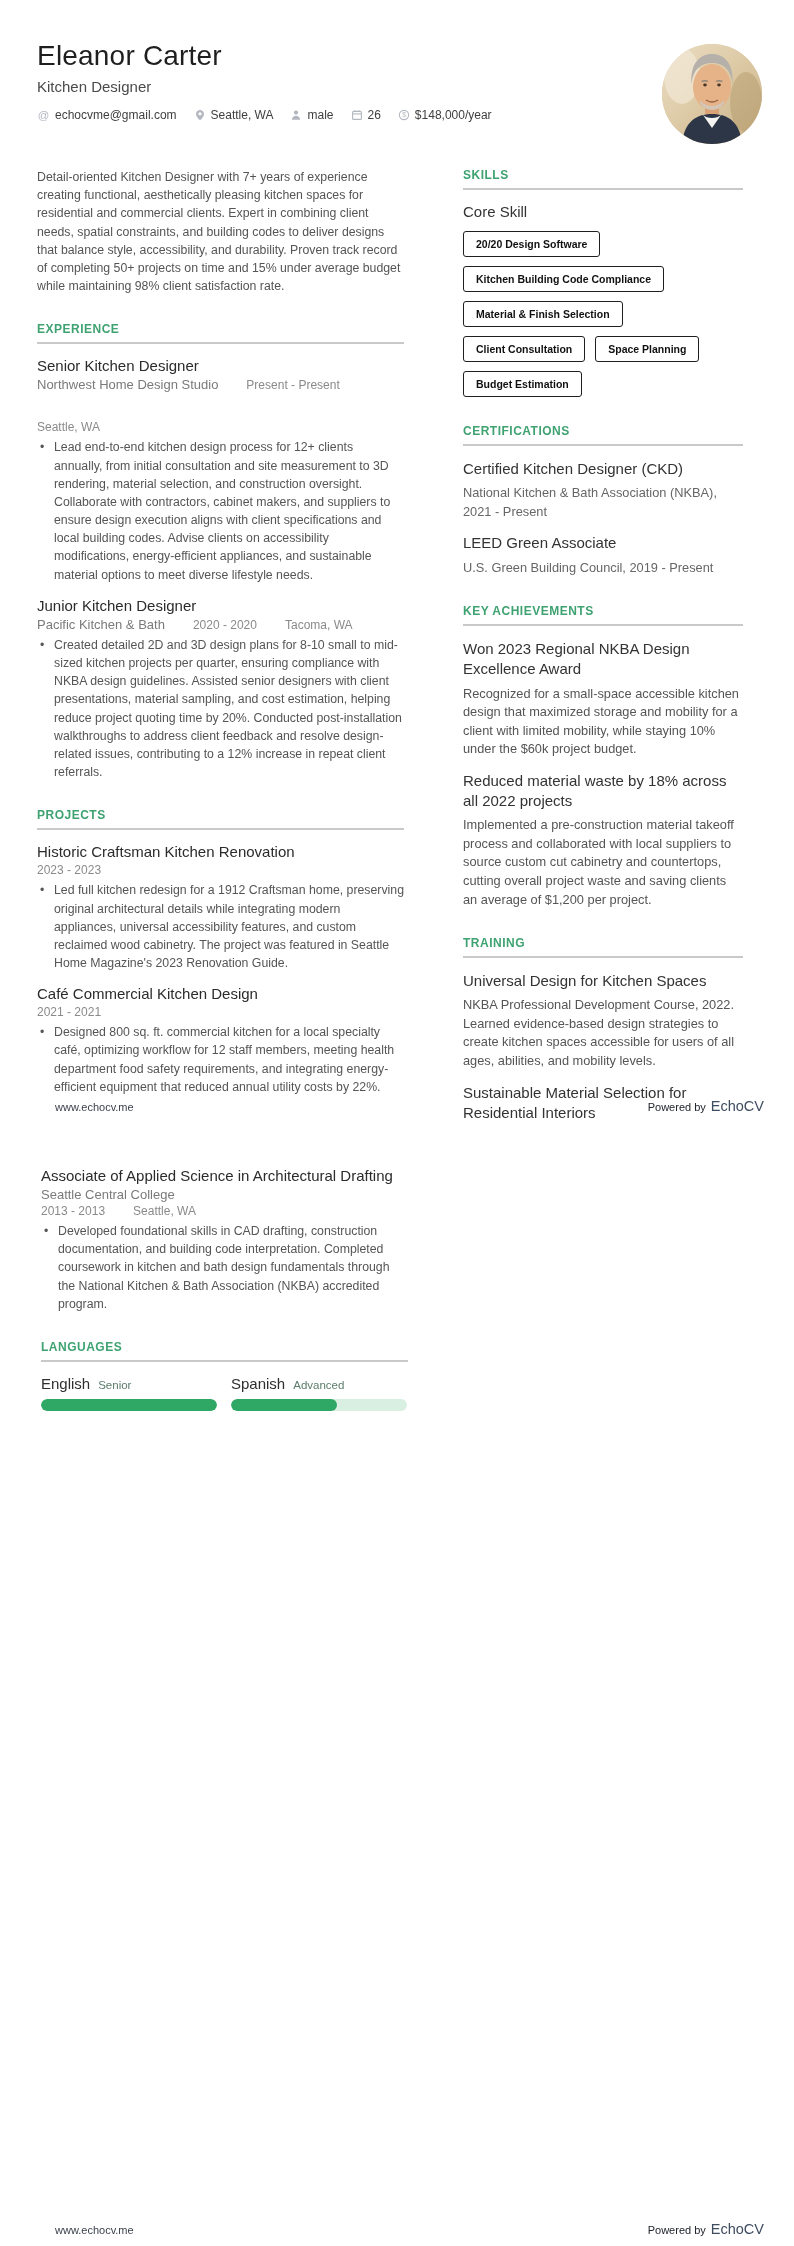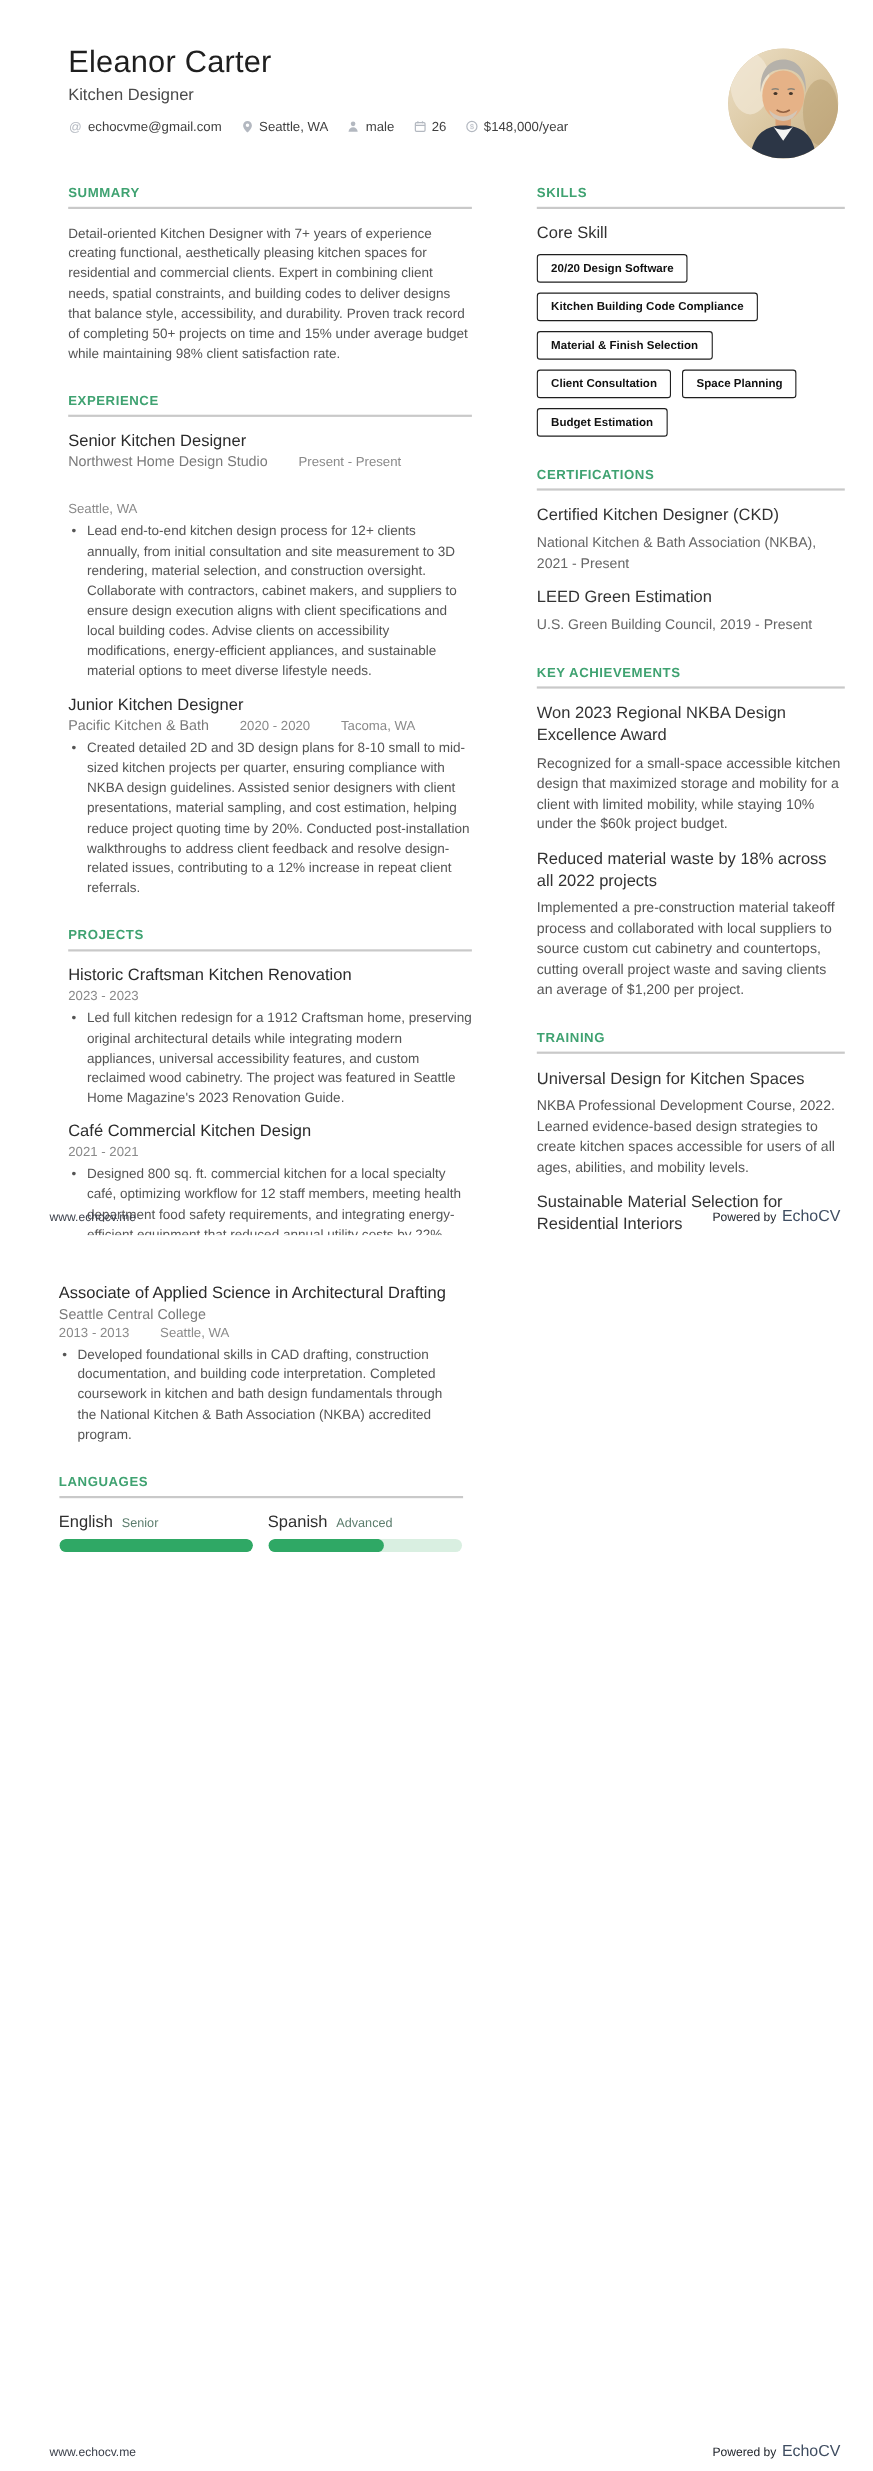--- a/index.html
+++ b/index.html
@@ -18,21 +18,21 @@
     font-family:"Liberation Sans","DejaVu Sans",sans-serif;
     color:#333;
     -webkit-font-smoothing:antialiased;
   }
   .page{
     position:relative;
     width:794px;
     height:1123px;
     overflow:hidden;
     background:#fff;
-    padding:40px 43px 0 62px;
+    padding:40px 43px 0 37px;
   }
   
   .name{
     font-size:28px;
     font-weight:500;
     color:#1f1f1f;
     letter-spacing:0.2px;
     margin-bottom:6px;
   }
   .job-title{
@@ -178,21 +178,21 @@
     overflow:hidden;
   }
   .lang-fill{
     height:100%;
     border-radius:7px;
     background:var(--bar-fill);
   }
   
   .page-footer{
     position:absolute;
-    left:45px;
+    left:55px;
     right:30px;
     bottom:9px;
     display:flex;
     justify-content:space-between;
     align-items:baseline;
   }
   .footer-site{font-size:11px;color:#3a3f4a;}
   .footer-powered{display:flex;align-items:baseline;gap:5px;}
   .footer-powered-prefix{font-size:11px;color:#20242b;}
   .footer-brand{font-size:14.5px;font-weight:500;color:var(--brand);}
@@ -278,21 +278,20 @@
         <path d="M54 37.5 Q57 36 60.5 37.5" stroke="#8c8579" stroke-width="1.3" fill="none"></path>
         <path d="M44 56 Q50 60 56 56" stroke="#8f5f40" stroke-width="1.4" fill="none"></path>
       </svg>
     </div>
   </header>
 
   <div class="cols">
 
     <div class="col-left">
       <section class="section">
-        <div class="section-heading">SUMMARY</div>
         <p class="body-text">Detail-oriented Kitchen Designer with 7+ years of experience creating functional, aesthetically pleasing kitchen spaces for residential and commercial clients. Expert in combining client needs, spatial constraints, and building codes to deliver designs that balance style, accessibility, and durability. Proven track record of completing 50+ projects on time and 15% under average budget while maintaining 98% client satisfaction rate.</p>
       </section>
 
       <section class="section">
         <div class="section-heading">EXPERIENCE</div>
 
         <div class="entry">
           <div class="entry-title">Senior Kitchen Designer</div>
           <div class="entry-meta">
             <span class="meta-company">Northwest Home Design Studio</span>
@@ -357,21 +356,21 @@
         </div>
       </section>
 
       <section class="section">
         <div class="section-heading">CERTIFICATIONS</div>
         <div class="r-entry">
           <div class="r-entry-title">Certified Kitchen Designer (CKD)</div>
           <div class="r-entry-sub">National Kitchen &amp; Bath Association (NKBA), 2021 - Present</div>
         </div>
         <div class="r-entry">
-          <div class="r-entry-title">LEED Green Estimation</div>
+          <div class="r-entry-title">LEED Green Associate</div>
           <div class="r-entry-sub">U.S. Green Building Council, 2019 - Present</div>
         </div>
       </section>
 
       <section class="section">
         <div class="section-heading">KEY ACHIEVEMENTS</div>
         <div class="r-entry">
           <div class="r-entry-title">Won 2023 Regional NKBA Design Excellence Award</div>
           <div class="r-entry-desc">Recognized for a small-space accessible kitchen design that maximized storage and mobility for a client with limited mobility, while staying 10% under the $60k project budget.</div>
         </div>

